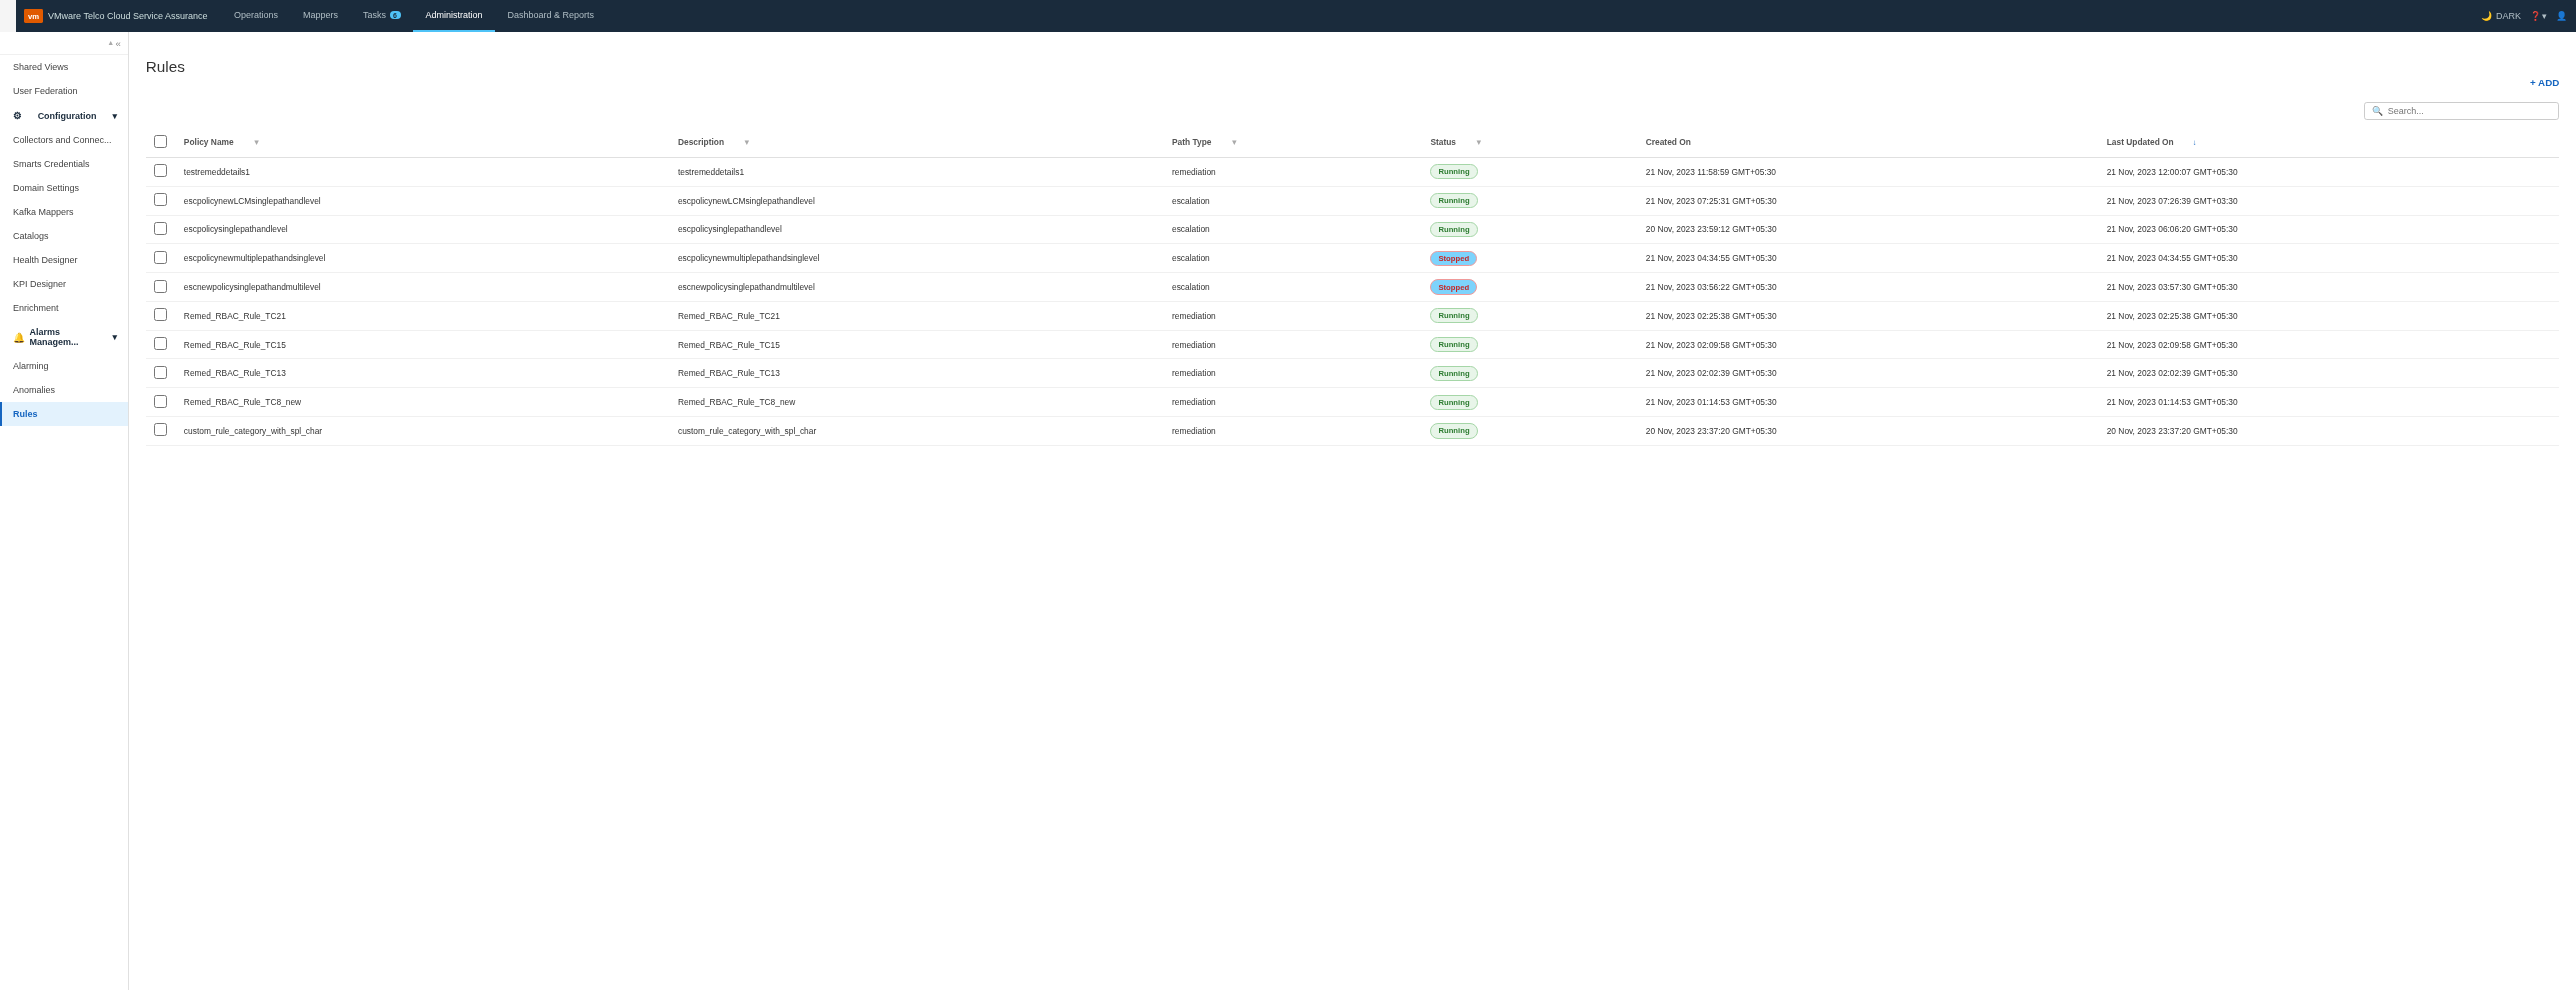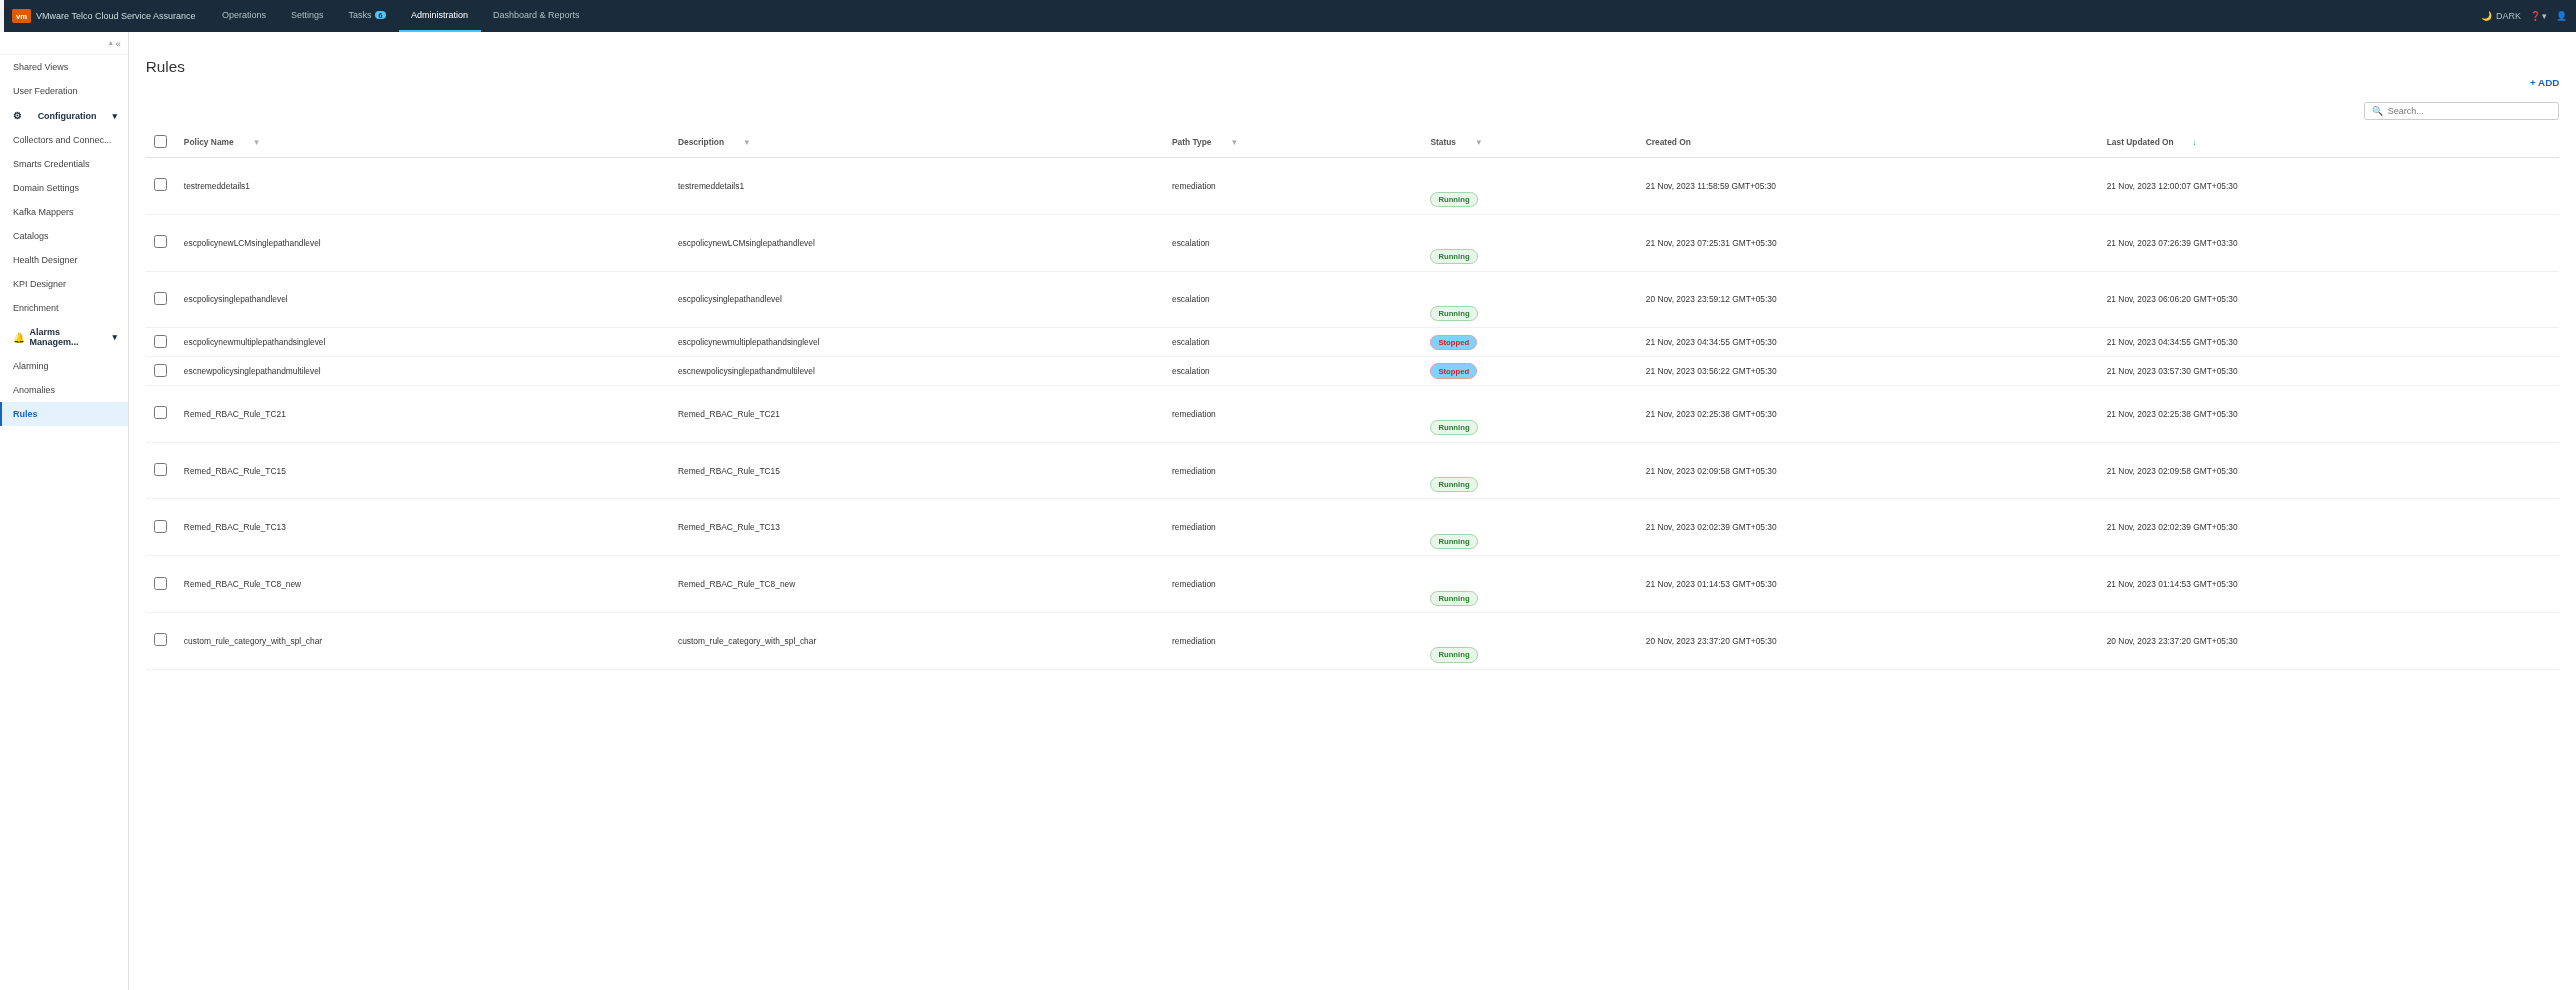--- a/index.html
+++ b/index.html
@@ -3,21 +3,21 @@
   <meta charset="utf-8">
   <style>
     * { box-sizing: border-box; margin: 0; padding: 0; }
     body { font-family: -apple-system, BlinkMacSystemFont, 'Segoe UI', Arial, sans-serif; background: #f5f5f5; color: #333; font-size: 9px; }
 
     
     .top-nav {
       display: flex; align-items: center;
       background: #1a2b3c; color: #fff;
       height: 32px; padding: 0 8.4px; gap: 0;
-      position: fixed; top: 0; left: 4px; right: 0; z-index: 100;
+      position: fixed; top: 0; left: 16px; right: 0; z-index: 100;
     }
     .top-nav .logo-area {
       display: flex; align-items: center; gap: 5.6px;
       margin-right: 14px;
     }
     .logo-box {
       background: #e05a00; color: #fff; font-weight: bold;
       font-size: 7.7px; padding: 2.1px 3.5px; border-radius: 1.4px;
     }
     .app-title { font-size: 9px; color: #cdd; white-space: nowrap; }
@@ -107,37 +107,37 @@
       padding: 6.3px 8.4px; border-bottom: 0.7px solid #f0f0f0;
       font-size: 8.4px; color: #333;
     }
     .checkbox-col { width: 25px; }
     input[type="checkbox"] { cursor: pointer; }
 
     .status-badge {
       display: inline-block; padding: 2.1px 7px; border-radius: 8.4px;
       font-size: 7.7px; font-weight: 600;
     }
-    .status-running { background: #e8f5e9; color: #2e7d32; border: 0.7px solid #a5d6a7; margin-top: 28px; }
+    .status-running { background: #e8f5e9; color: #2e7d32; border: 0.7px solid #a5d6a7; }
     .status-stopped { background: #7dd3fc; color: #c62828; border: 0.7px solid #ef9a9a; }
   </style>
 </head>
 <body>
 
 <nav class="top-nav">
   <div class="logo-area">
     <div class="logo-box">vm</div>
     <span class="app-title">VMware Telco Cloud Service Assurance</span>
   </div>
   <div class="nav-items">
     <div class="nav-item">
       <span>Operations</span>
     </div>
     <div class="nav-item">
-      <span>Settings</span>
+      <span>Mappers</span>
     </div>
     <div class="nav-item">
       <span>Tasks</span>
       <span class="badge">6</span>
     </div>
     <div class="nav-item active">
       <span>Administration</span>
     </div>
     <div class="nav-item">
       <span>Dashboard &amp; Reports</span>

